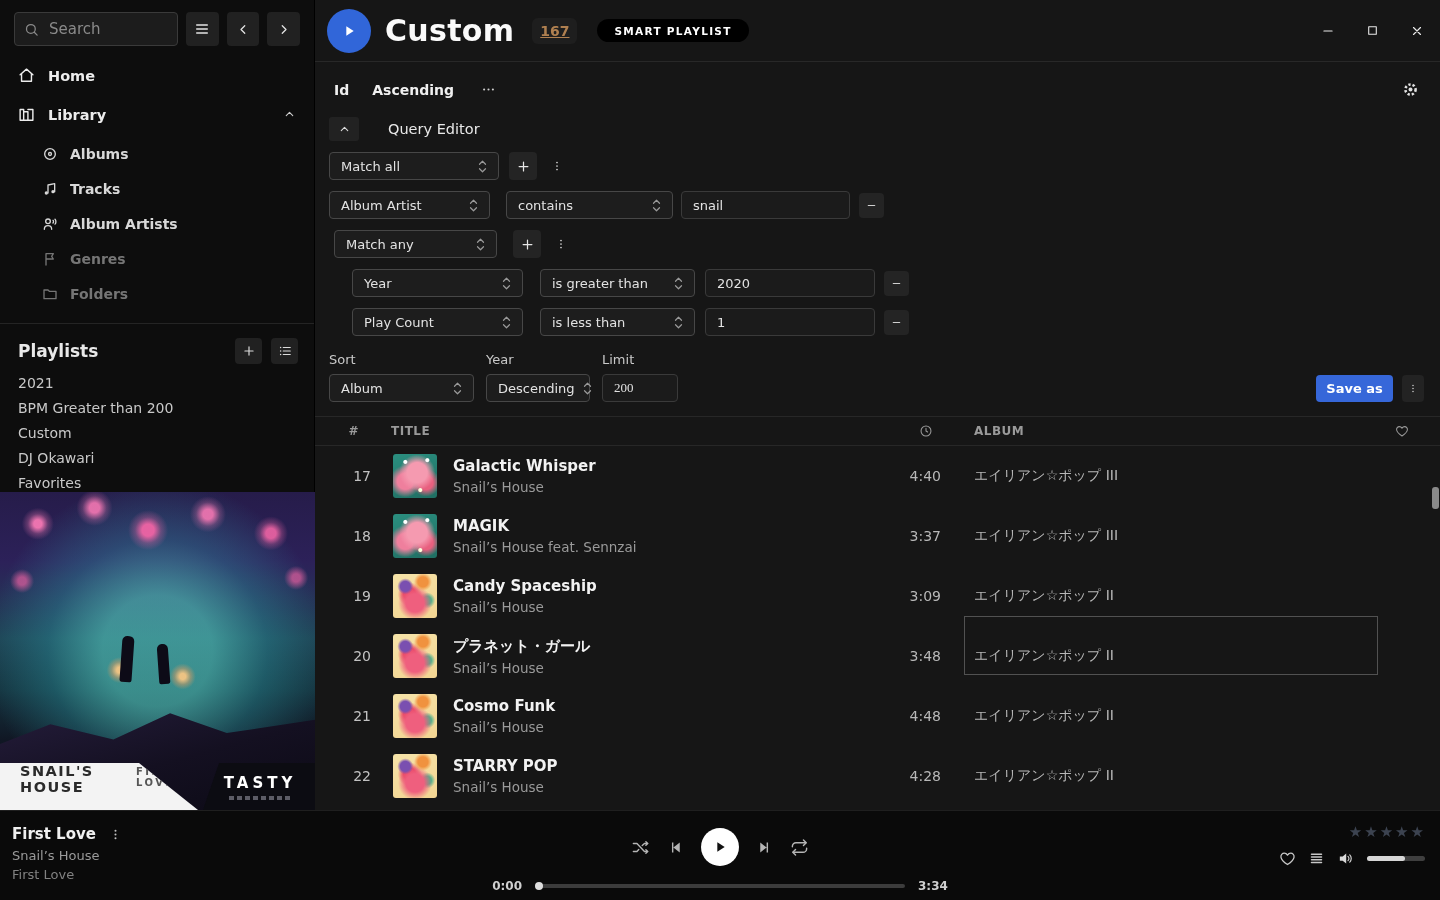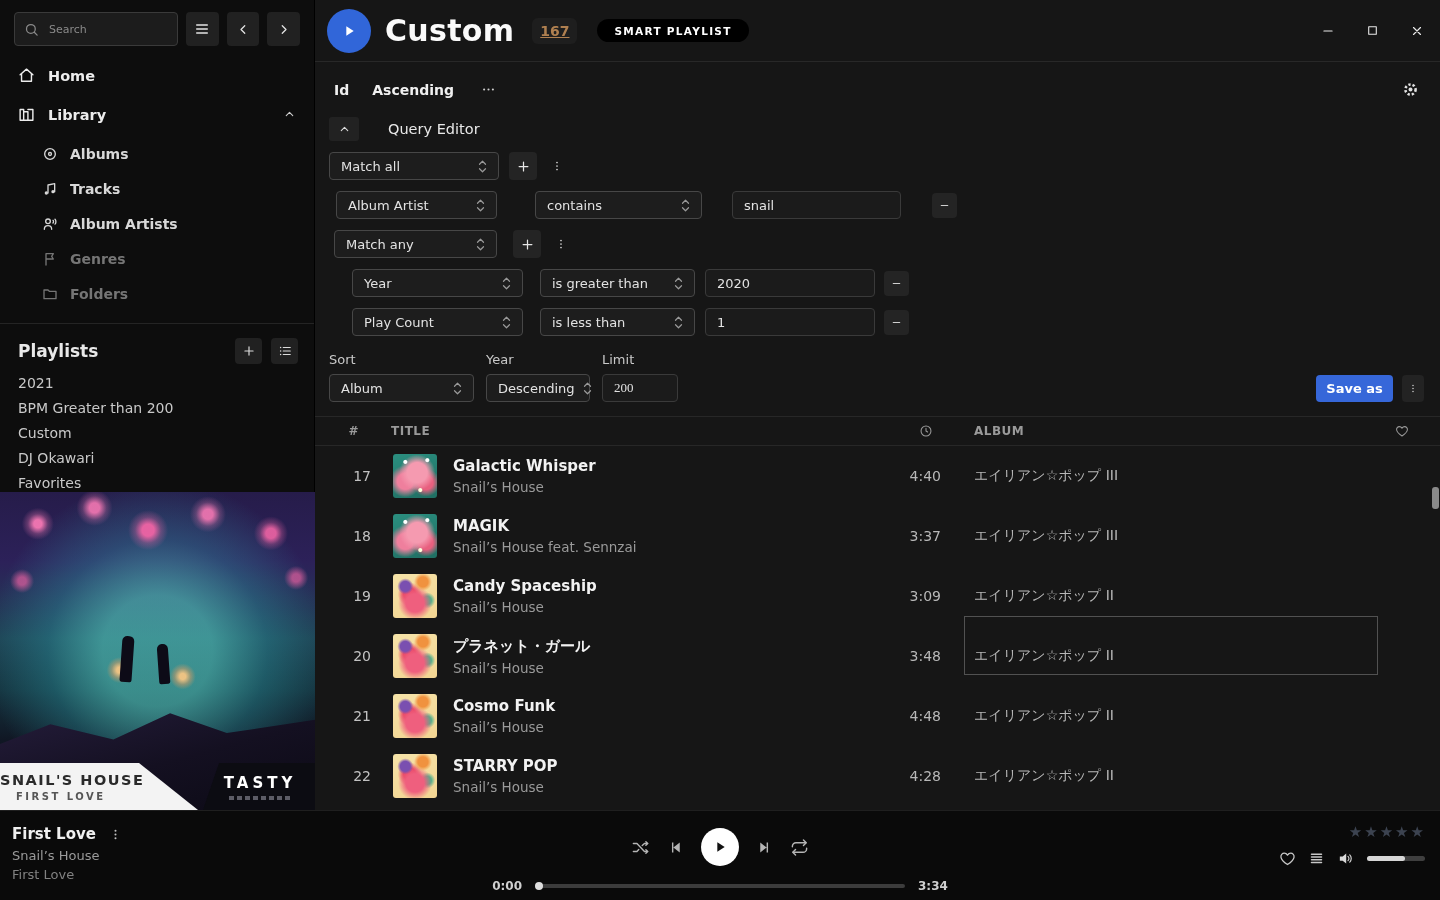--- a/index.html
+++ b/index.html
@@ -5,21 +5,21 @@
   html,body{margin:0;padding:0;background:#000;}
   *{box-sizing:border-box;font-family:"DejaVu Sans","Liberation Sans",sans-serif;}
   .app{position:relative;width:1440px;height:900px;background:#161616;overflow:hidden;color:#e8e8e8;}
   svg{display:block;}
   .ic{stroke:currentColor;stroke-width:2;fill:none;stroke-linecap:round;stroke-linejoin:round;}
 
   
   .sidebar{position:absolute;left:0;top:0;width:315px;height:810px;background:#0d0d0d;border-right:1px solid #000;}
   .sb-top{display:flex;gap:8px;padding:12px 14px 10px 14px;}
   .search{flex:0 0 164px;height:34px;background:#1c1c1c;border:1px solid #3a3a3a;border-radius:4px;display:flex;align-items:center;gap:8px;padding:0 9px;color:#8a8a8a;}
-  .search input{background:transparent;border:0;outline:0;color:#86efac;font-size:11px;width:110px;}
+  .search input{background:transparent;border:0;outline:0;color:#86efac;font-size:15px;width:110px;}
   .search input::placeholder{color:#8a8a8a;}
   .sb-btn{width:33px;height:34px;background:#212121;border:0;border-radius:4px;display:flex;align-items:center;justify-content:center;color:#e3e3e3;cursor:pointer;}
   .nav-row{display:flex;align-items:center;gap:13px;height:39px;padding:0 18px;font-weight:700;font-size:14.5px;color:#ececec;}
   .nav-row .end{margin-left:auto;color:#cfcfcf;}
   .lib-sub{padding:2px 0 12px 0;}
   .lib-item{display:flex;align-items:center;gap:12px;height:35px;padding-left:42px;font-weight:700;font-size:14px;color:#d8d8d8;cursor:pointer;}
   .lib-item.dim{color:#757575;}
   .sb-divider{border-top:1px solid #242424;margin:0;}
   .pl-header{display:flex;align-items:center;padding:14px 16px 6px 18px;}
   .pl-title{font-size:17px;font-weight:700;color:#e8e8e8;}
@@ -38,21 +38,21 @@
     radial-gradient(circle at 7% 28%, rgba(230,95,160,.7) 0 4px, transparent 12px),
     radial-gradient(circle at 94% 27%, rgba(230,95,160,.7) 0 4px, transparent 12px),
     radial-gradient(circle at 38% 56%, rgba(255,200,130,.9) 0 3px, rgba(255,160,90,.4) 8px, transparent 13px),
     radial-gradient(circle at 58% 58%, rgba(255,200,130,.9) 0 3px, rgba(255,160,90,.4) 8px, transparent 13px),
     radial-gradient(ellipse at 50% 50%, rgba(96,230,215,.5) 0 55px, rgba(50,180,190,.28) 110px, transparent 170px),
     linear-gradient(180deg,#261c4a 0%,#2c2159 22%,#1e4354 46%,#153440 62%,#101724 78%,#0b0c15 100%);}
   .art-rocks{position:absolute;left:0;bottom:0;width:100%;height:110px;background:linear-gradient(165deg,#211a36 15%,#141021 55%,#0c0a15 100%);clip-path:polygon(0 40%,16% 22%,36% 36%,54% 12%,72% 30%,100% 18%,100% 100%,0 100%);}
   .fig{position:absolute;background:#0d0b17;border-radius:5px 5px 2px 2px;}
   .fig-a{left:121px;bottom:128px;width:12px;height:46px;transform:rotate(4deg);}
   .fig-b{left:158px;bottom:126px;width:11px;height:40px;transform:rotate(-4deg);}
-  .banner-white{position:absolute;left:0;bottom:0;width:198px;height:47px;background:#f3f3f3;clip-path:polygon(0 0,139px 0,198px 100%,0 100%);display:flex;flex-direction:column;justify-content:center;}
+  .banner-white{position:absolute;left:0;bottom:0;width:198px;height:47px;background:#f3f3f3;clip-path:polygon(0 0,139px 0,198px 100%,0 100%);display:flex;flex-direction:row;justify-content:center;padding-left:20px;}
   .banner-artist{font-size:14.5px;font-weight:800;color:#2a2a2a;letter-spacing:1.5px;}
   .banner-title{font-size:10px;font-weight:600;color:#555;letter-spacing:2.5px;margin-top:3px;margin-left:16px;}
   .banner-dark{position:absolute;right:0;bottom:0;width:124px;height:47px;background:#0c0c12;clip-path:polygon(28px 0,100% 0,100% 100%,12px 100%);display:flex;flex-direction:column;align-items:center;justify-content:center;padding-left:14px;}
   .banner-label{font-size:15px;font-weight:700;color:#fff;letter-spacing:4px;}
   .banner-sub{width:62px;height:4px;margin-top:4px;background:repeating-linear-gradient(90deg,#5c5c66 0 5px,transparent 5px 8px);}
 
   
   .main{position:absolute;left:315px;top:0;width:1125px;height:810px;background:#161616;}
   .m-header{height:62px;display:flex;align-items:center;padding-left:12px;border-bottom:1px solid #282828;}
   .play-big{width:44px;height:44px;border-radius:50%;background:#3166d9;border:0;display:flex;align-items:center;justify-content:center;color:#fff;cursor:pointer;}
@@ -365,21 +365,21 @@
             </svg>
           </button>
         <button class="ghost-btn" style="margin-left:8px;width:24px;height:28px;">
             <svg width="14" height="14" viewBox="0 0 24 24">
               <circle cx="12" cy="5" r="1.7" fill="currentColor"></circle>
               <circle cx="12" cy="12" r="1.7" fill="currentColor"></circle>
               <circle cx="12" cy="19" r="1.7" fill="currentColor"></circle>
             </svg>
           </button>
       </div>
-      <div class="qrow" style="margin-left:7px;gap:22px;">
+      <div class="qrow" style="">
         <div class="sel" style="width:161px;">
           <span>Album Artist</span>
           <span class="ud">
               <svg class="ic" width="9" height="15" viewBox="0 0 12 20" style="stroke-width:1.6">
                 <path d="M2 7l4-4 4 4"></path>
                 <path d="M2 13l4 4 4-4"></path>
               </svg>
             </span>
         </div>
         <div class="sel" style="width:167px;margin-left:16px;">

